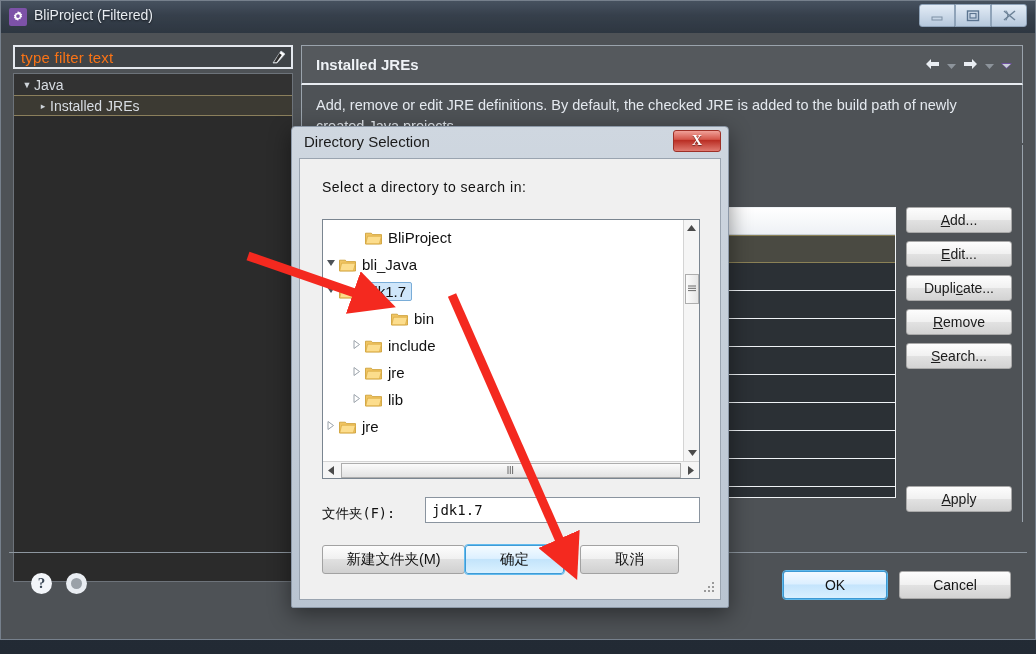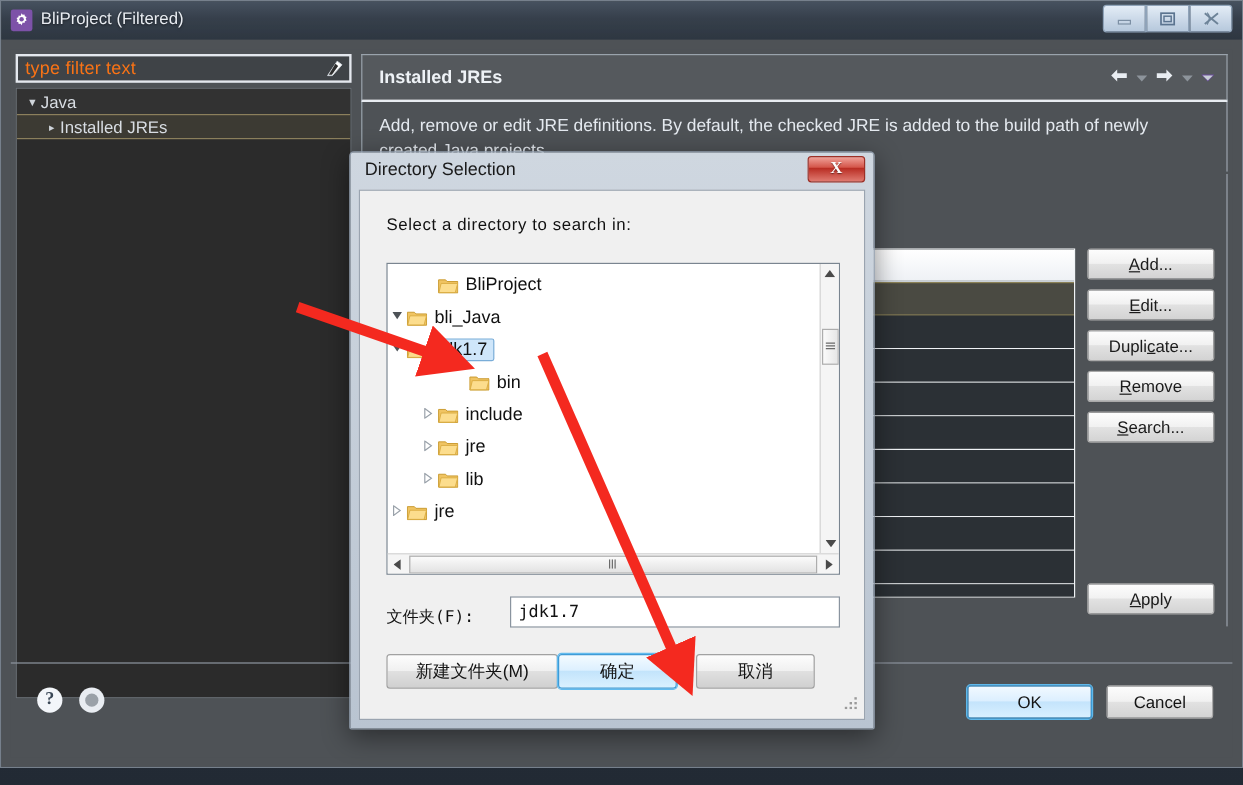--- a/index.html
+++ b/index.html
@@ -212,21 +212,21 @@
 
   #prefs-ok-cancel { position:absolute; right:16px; top:18px; display:flex; gap:12px; }
   #ok-button {
     width:104px; height:28px; border-radius:3px;
     background: linear-gradient(180deg,#f2f9ff 0%,#dcefff 46%,#c4e4fc 50%,#d9f0ff 100%);
     border:1px solid #3c99d4; outline:1px solid #5fb8ea;
     display:flex; align-items:center; justify-content:center;
     font-size:14px; color:#141414; box-sizing:border-box;
   }
   #cancel-button {
-    width:89px; height:28px; border-radius:3px;
+    width:112px; height:28px; border-radius:3px;
     background: linear-gradient(180deg,#fdfdfd 0%,#f1f1f1 48%,#e2e2e2 50%,#d3d3d3 100%);
     border:1px solid #a9a9a9;
     display:flex; align-items:center; justify-content:center;
     font-size:14px; color:#141414; box-sizing:border-box;
   }
   #watermark {
     position:absolute; right:10px; bottom:2px;
     font-size:14.5px; color:#cfd6de; letter-spacing:.1px;
     text-shadow:0 1px 1px rgba(0,0,0,.5);
     white-space:nowrap;

